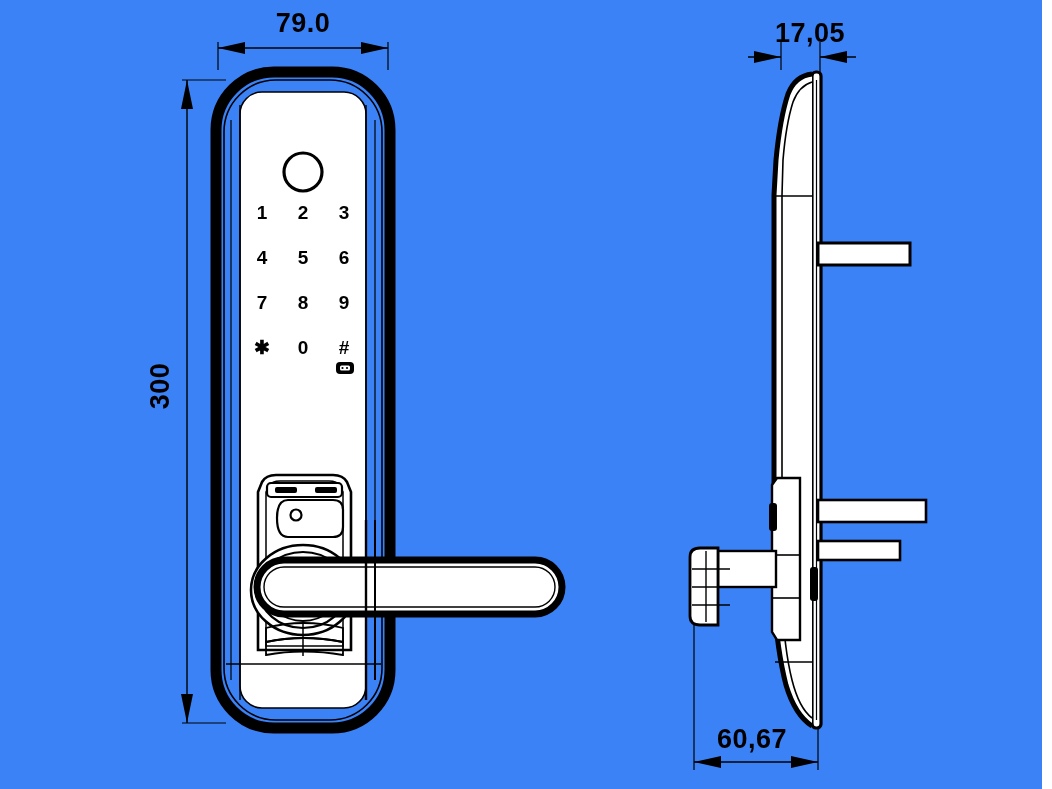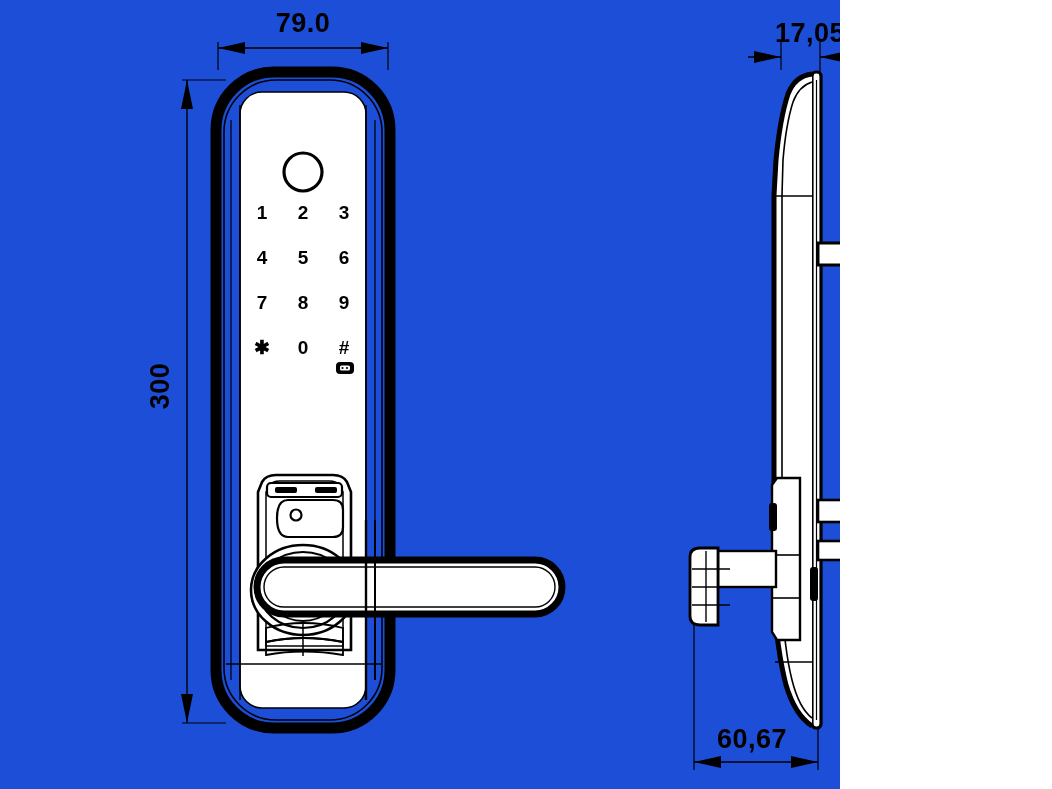--- a/index.html
+++ b/index.html
@@ -2,23 +2,23 @@
 <html><head>
 <meta charset="utf-8">
 <style>
   html, body {
     margin: 0;
     padding: 0;
     background: #ffffff;
   }
   #page {
     position: relative;
-    width: 840px;
+    width: 1042px;
     height: 789px;
-    background: #1d4ed8;
+    background: #3b82f6;
     overflow: hidden;
     font-family: "Liberation Sans", sans-serif;
   }
   svg.drawing {
     position: absolute;
     left: 0;
     top: 0;
     width: 1052px;
     height: 789px;
     display: block;

